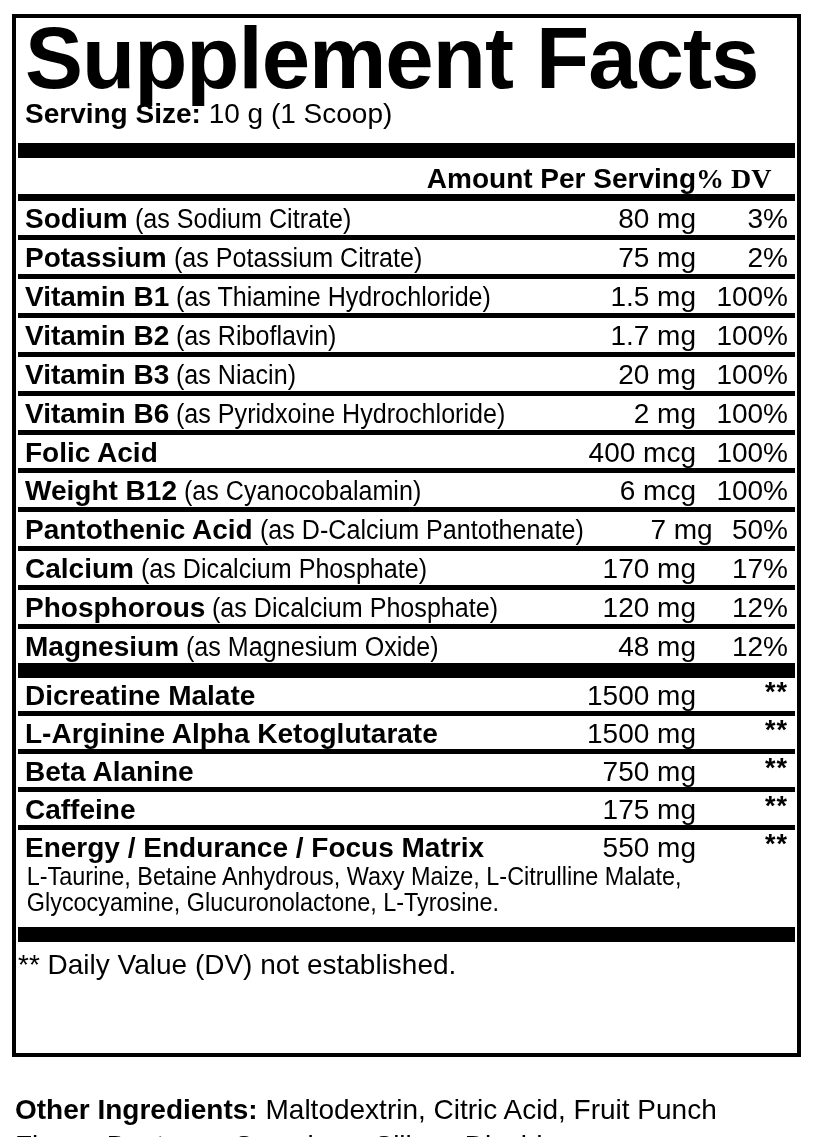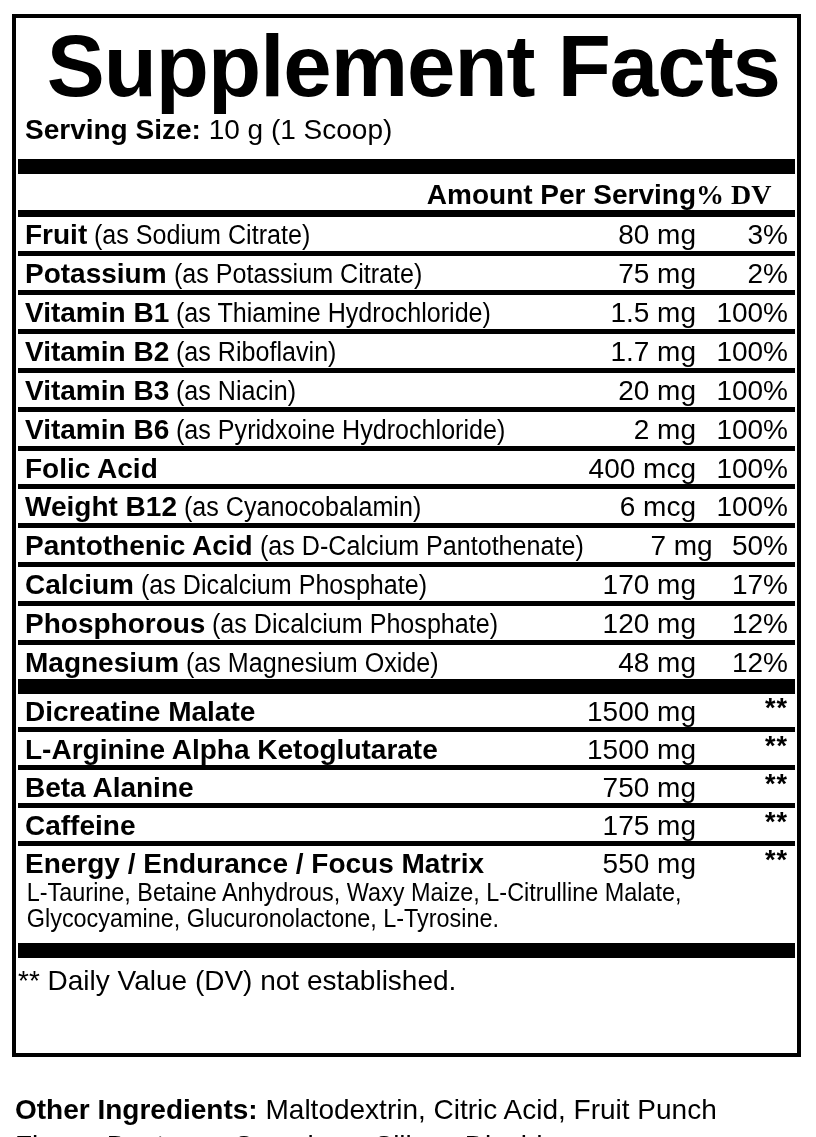--- a/index.html
+++ b/index.html
@@ -23,27 +23,26 @@
     width: 789px;
     height: 1043px;
     box-sizing: border-box;
     border: 4px solid #000;
     padding: 0 9px;
     background: #fff;
     overflow: hidden;
   }
 
   .panel-title {
-    margin: 8px;
+    margin: 0;
     font-size: 87px;
     line-height: 80px;
     font-weight: bold;
     letter-spacing: -1px;
     white-space: nowrap;
-    text-align: right;
   }
 
   .meta {
     font-size: 28px;
     line-height: 31px;
     white-space: nowrap;
   }
   .meta b { font-weight: bold; }
   .meta-line2 { position: relative; }
   .net-weight { position: absolute; left: 421px; top: 0; }
@@ -149,21 +148,21 @@
   <div class="col-header">
     <span>Amount Per Serving</span>
     <span class="dvc">% DV</span>
   </div>
 
   <div class="bar t7"></div>
 
   <div class="group" id="nutrient-rows">
   <div class="trow">
     <div class="row-line">
-      <span class="nm"><b>Fruit</b><span class="detail">(as Sodium Citrate)</span></span>
+      <span class="nm"><b>Sodium</b><span class="detail">(as Sodium Citrate)</span></span>
       <span class="amt">80 mg</span>
       <span class="dvc">3%</span>
     </div>
   </div>
 
   <div class="trow">
     <div class="row-line">
       <span class="nm"><b>Potassium</b><span class="detail">(as Potassium Citrate)</span></span>
       <span class="amt">75 mg</span>
       <span class="dvc">2%</span>

